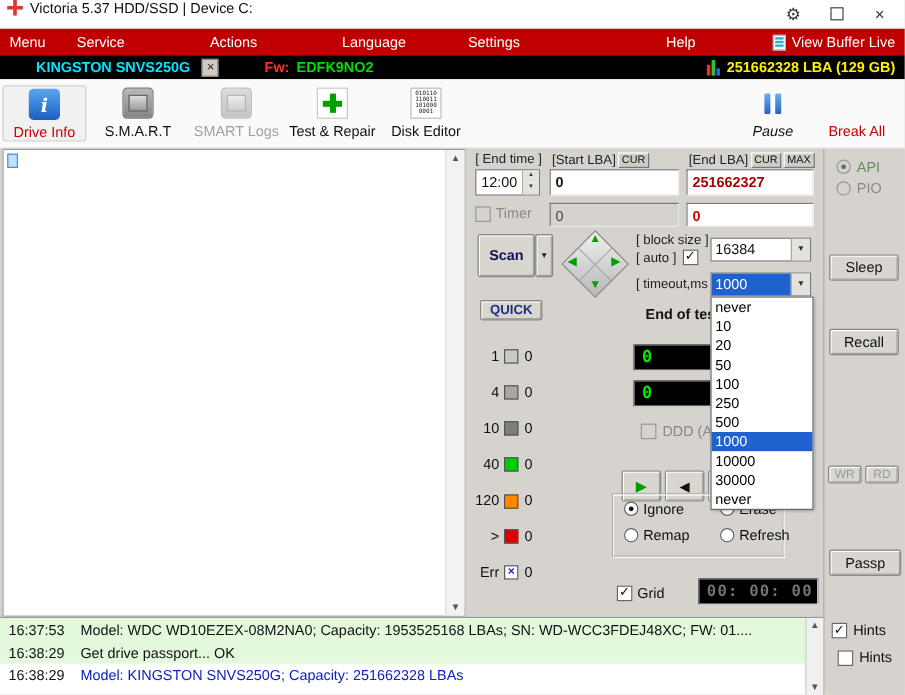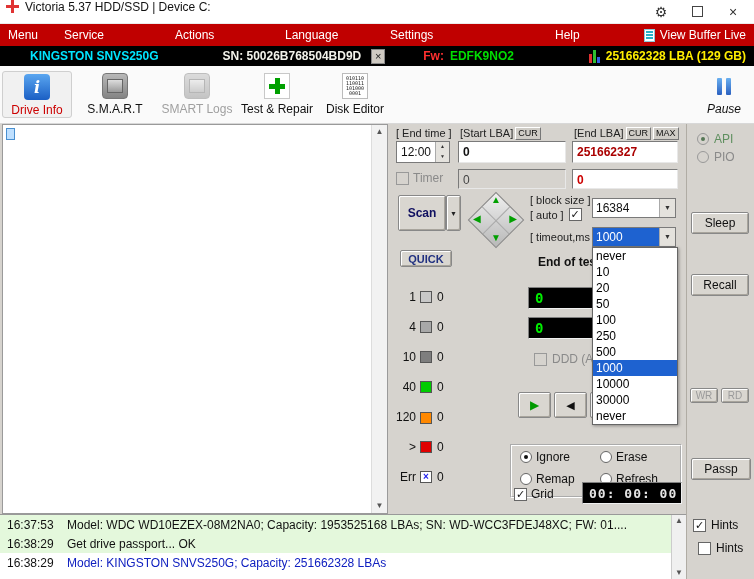--- a/index.html
+++ b/index.html
@@ -100,33 +100,33 @@
   .combo-text{flex:1;line-height:18px;padding-left:3px;font-size:12px;overflow:hidden;}
   .combo-text.hl{background:#1e62d0;color:#fff;}
   .combo-arrow{width:15px;background:#e4e2dd;border-left:1px solid #aaa;font-size:7px;line-height:18px;text-align:center;color:#333;}
   .end-of-test{position:absolute;left:150px;top:131px;font-weight:bold;font-size:12px;white-space:nowrap;}
   .dropdown{position:absolute;left:204px;top:123px;width:84px;background:#fff;border:1px solid #666;z-index:20;box-shadow:1px 1px 3px rgba(0,0,0,.35);}
   .dd-item{height:16px;line-height:16px;padding-left:3px;font-size:12px;color:#000;}
   .dd-item.selected{background:#1e62d0;color:#fff;}
   .lcd{position:absolute;background:#000;border:1px solid;border-color:#808080 #f0f0f0 #f0f0f0 #808080;color:#00ee00;font-family:"DejaVu Sans Mono",monospace;font-size:14px;font-weight:bold;display:flex;align-items:center;padding-left:6px;box-sizing:border-box;}
   .lcd-top{left:140px;top:163px;width:112px;height:22px;}
   .lcd-bottom{left:140px;top:193px;width:112px;height:22px;}
-  .lcd-time{left:194px;top:358px;width:100px;height:22px;color:#e5e5e5;font-size:13px;letter-spacing:1px;}
+  .lcd-time{left:194px;top:358px;width:100px;height:22px;color:#737373;font-size:13px;letter-spacing:1px;}
   .stat-row{position:absolute;left:2px;width:132px;height:14px;display:flex;align-items:center;}
   .stat-num{width:26px;text-align:right;font-size:12px;color:#111;margin-right:4px;}
   .stat-blk{width:12px;height:12px;border:1px solid #555;box-sizing:border-box;margin-right:5px;text-align:center;line-height:10px;font-size:10px;font-weight:bold;}
   .blk0{background:#c8c8c8}.blk1{background:#a8a8a8}.blk2{background:#7e7e7e}.blk3{background:#00cc00}.blk4{background:#ff8800}.blk5{background:#e00000}
   .blk-err{background:#fff;color:#2222ee;}
   .stat-val{font-size:12px;color:#111;}
   .ddd-row{position:absolute;left:146px;top:228px;display:flex;gap:5px;align-items:center;color:#8a8a8a;}
   .media-btn{top:268px;width:33px;height:26px;font-size:12px;}
   .mb-play{left:130px;color:#009900;}
   .mb-prev{left:166px;color:#111;font-size:11px;}
   .mb-next{left:202px;color:#111;font-size:11px;}
-  .action-group{position:absolute;left:122px;top:320px;width:172px;height:54px;border:2px groove #fff;box-sizing:border-box;}
+  .action-group{position:absolute;left:122px;top:287px;width:144px;height:54px;border:2px groove #fff;box-sizing:border-box;}
   .ag-item{position:absolute;display:flex;align-items:center;gap:4px;font-size:12px;white-space:nowrap;}
   .grid-row{position:absolute;left:126px;top:363px;display:flex;align-items:center;gap:4px;}
 
   
   .cb{display:inline-block;width:13px;height:13px;background:#fff;border:1px solid #666;box-sizing:border-box;text-align:center;line-height:11px;font-size:11px;color:#111;flex:0 0 auto;}
   .cb.disabled{background:#d6d3ce;border-color:#999;}
   .radio{display:inline-block;width:12px;height:12px;border-radius:50%;background:#fff;border:1px solid #666;box-sizing:border-box;position:relative;flex:0 0 auto;}
   .radio.checked::after{content:"";position:absolute;left:3px;top:3px;width:4px;height:4px;border-radius:50%;background:#111;}
   .radio.disabled{background:#d6d3ce;border-color:#999;}
   .radio.disabled.checked::after{background:#557755;}
@@ -186,21 +186,20 @@
           <i></i>
           <i></i>
           <i></i>
         </span>
       <span>View Buffer Live</span>
     </span>
   </div>
 
   <div class="devicebar">
     <span class="dev-model">KINGSTON SNVS250G</span>
-    <span class="dev-serial">SN: 50026B768504BD9D</span>
     <span class="dev-close">×</span>
     <span class="dev-fw-label">Fw:</span>
     <span class="dev-fw-value">EDFK9NO2</span>
     <span class="dev-bars">
         <i class="b1"></i>
         <i class="b2"></i>
         <i class="b3"></i>
       </span>
     <span class="dev-capacity">251662328 LBA (129 GB)</span>
   </div>
@@ -238,20 +237,24 @@
       </span>
       <span class="tool-label">Disk Editor</span>
     </div>
     <div class="toolbar-spacer"></div>
     <div class="tool-btn tb-pause">
       <span class="ticon icon-pause">
           <i></i>
           <i></i>
         </span>
       <span class="tool-label">Pause</span>
+    </div>
+    <div class="tool-btn tb-breakall">
+      <span class="ticon icon-empty"></span>
+      <span class="tool-label lbl-red">Break All</span>
     </div>
   </div>
 
   <div class="canvas">
     <span class="first-block"></span>
     <div class="vscroll">
       <span class="arr">▲</span>
       <span class="arr">▼</span>
     </div>
   </div>

